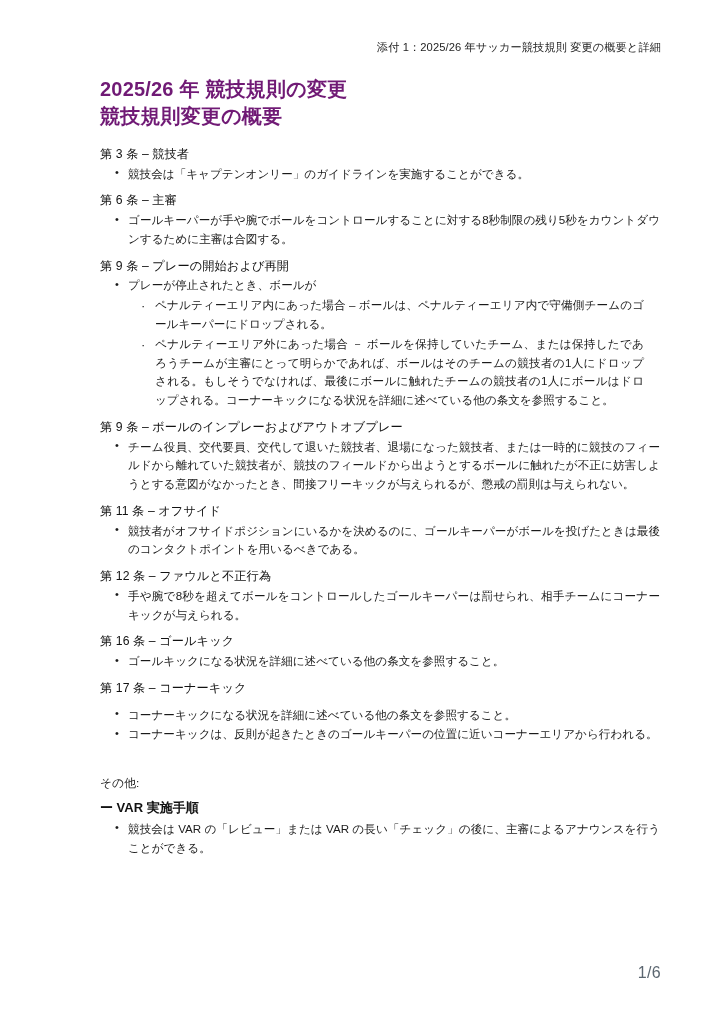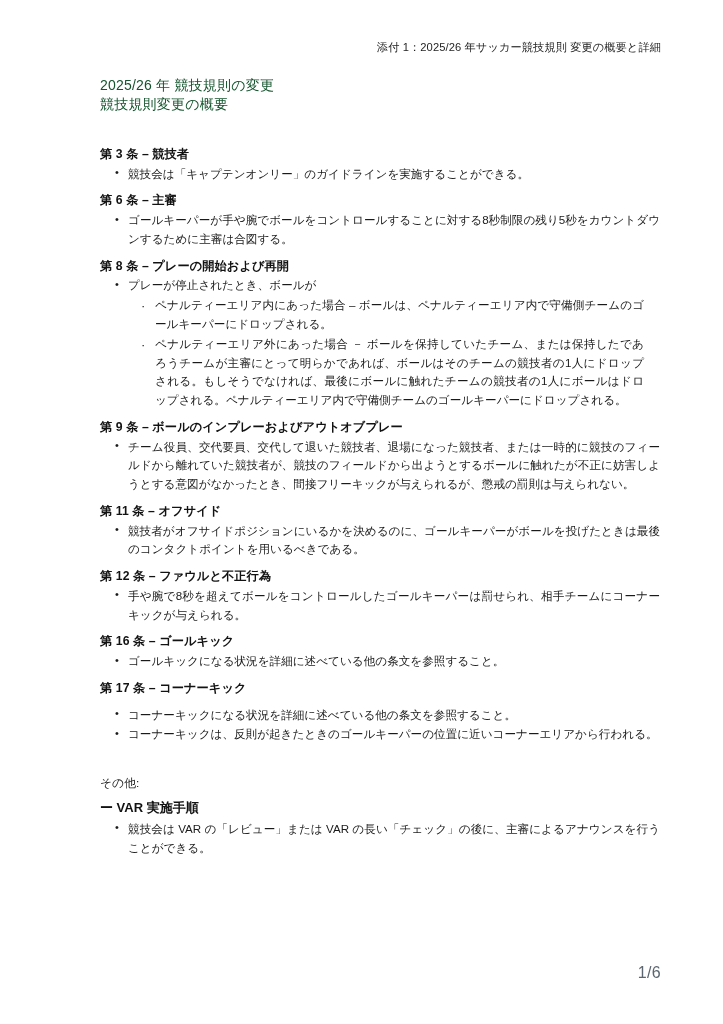--- a/index.html
+++ b/index.html
@@ -35,40 +35,40 @@
   }
 
   
   .title-block {
     position: absolute;
     top: 76px;
     left: 100px;
     right: 62px;
   }
   .title-line {
-    font-size: 14px;
+    font-size: 20px;
     line-height: 1.34;
-    color: #14532d;
-    font-weight: 400;
+    color: #701a75;
+    font-weight: 700;
     letter-spacing: 0.2px;
   }
 
   
   .content {
     position: absolute;
     top: 146px;
     left: 100px;
     width: 560px;
   }
 
   .section { margin: 0; }
 
   h2.section-heading {
     font-size: 12.2px;
-    font-weight: 700;
+    font-weight: 400;
     line-height: 1.45;
     margin: 0 0 1px 0;
     color: #121212;
     letter-spacing: 0.1px;
   }
   .section + .section > h2.section-heading { margin-top: 9px; }
 
   ul.level1 {
     list-style: none;
     margin: 0;
@@ -167,25 +167,25 @@
           <li class="bullet1"><span>競技会は「キャプテンオンリー」のガイドラインを実施することができる。</span></li>
         </ul>
       </div>
       <div class="section">
         <h2 class="section-heading">第 6 条 – 主審</h2>
         <ul class="level1">
           <li class="bullet1"><span>ゴールキーパーが手や腕でボールをコントロールすることに対する8秒制限の残り5秒をカウントダウンするために主審は合図する。</span></li>
         </ul>
       </div>
       <div class="section">
-        <h2 class="section-heading">第 8 条 – プレーの開始および再開</h2>
+        <h2 class="section-heading">第 9 条 – プレーの開始および再開</h2>
         <ul class="level1">
           <li class="bullet1"><span>プレーが停止されたとき、ボールが</span><ul class="level2">
               <li class="bullet2"><span>ペナルティーエリア内にあった場合 –  ボールは、ペナルティーエリア内で守備側チームのゴールキーパーにドロップされる。</span></li>
-              <li class="bullet2"><span>ペナルティーエリア外にあった場合 －  ボールを保持していたチーム、または保持したであろうチームが主審にとって明らかであれば、ボールはそのチームの競技者の1人にドロップされる。もしそうでなければ、最後にボールに触れたチームの競技者の1人にボールはドロップされる。ペナルティーエリア内で守備側チームのゴールキーパーにドロップされる。</span></li>
+              <li class="bullet2"><span>ペナルティーエリア外にあった場合 －  ボールを保持していたチーム、または保持したであろうチームが主審にとって明らかであれば、ボールはそのチームの競技者の1人にドロップされる。もしそうでなければ、最後にボールに触れたチームの競技者の1人にボールはドロップされる。コーナーキックになる状況を詳細に述べている他の条文を参照すること。</span></li>
             </ul></li>
         </ul>
       </div>
       <div class="section">
         <h2 class="section-heading">第 9 条 – ボールのインプレーおよびアウトオブプレー</h2>
         <ul class="level1">
           <li class="bullet1"><span>チーム役員、交代要員、交代して退いた競技者、退場になった競技者、または一時的に競技のフィールドから離れていた競技者が、競技のフィールドから出ようとするボールに触れたが不正に妨害しようとする意図がなかったとき、間接フリーキックが与えられるが、懲戒の罰則は与えられない。</span></li>
         </ul>
       </div>
       <div class="section">

